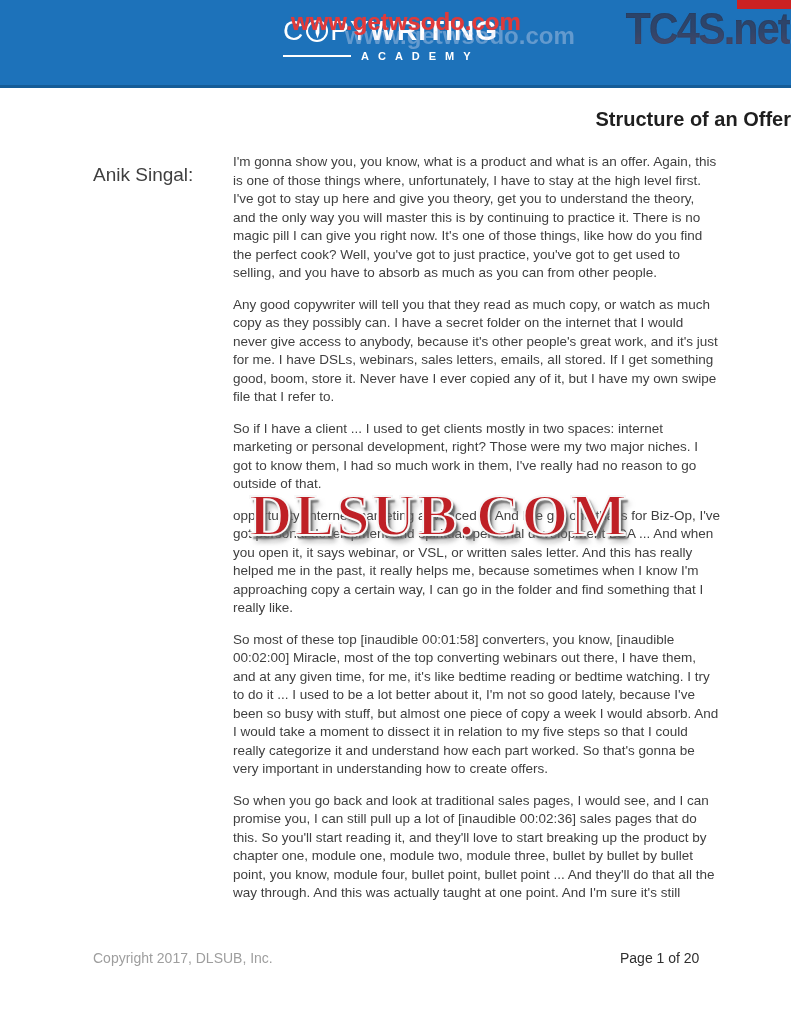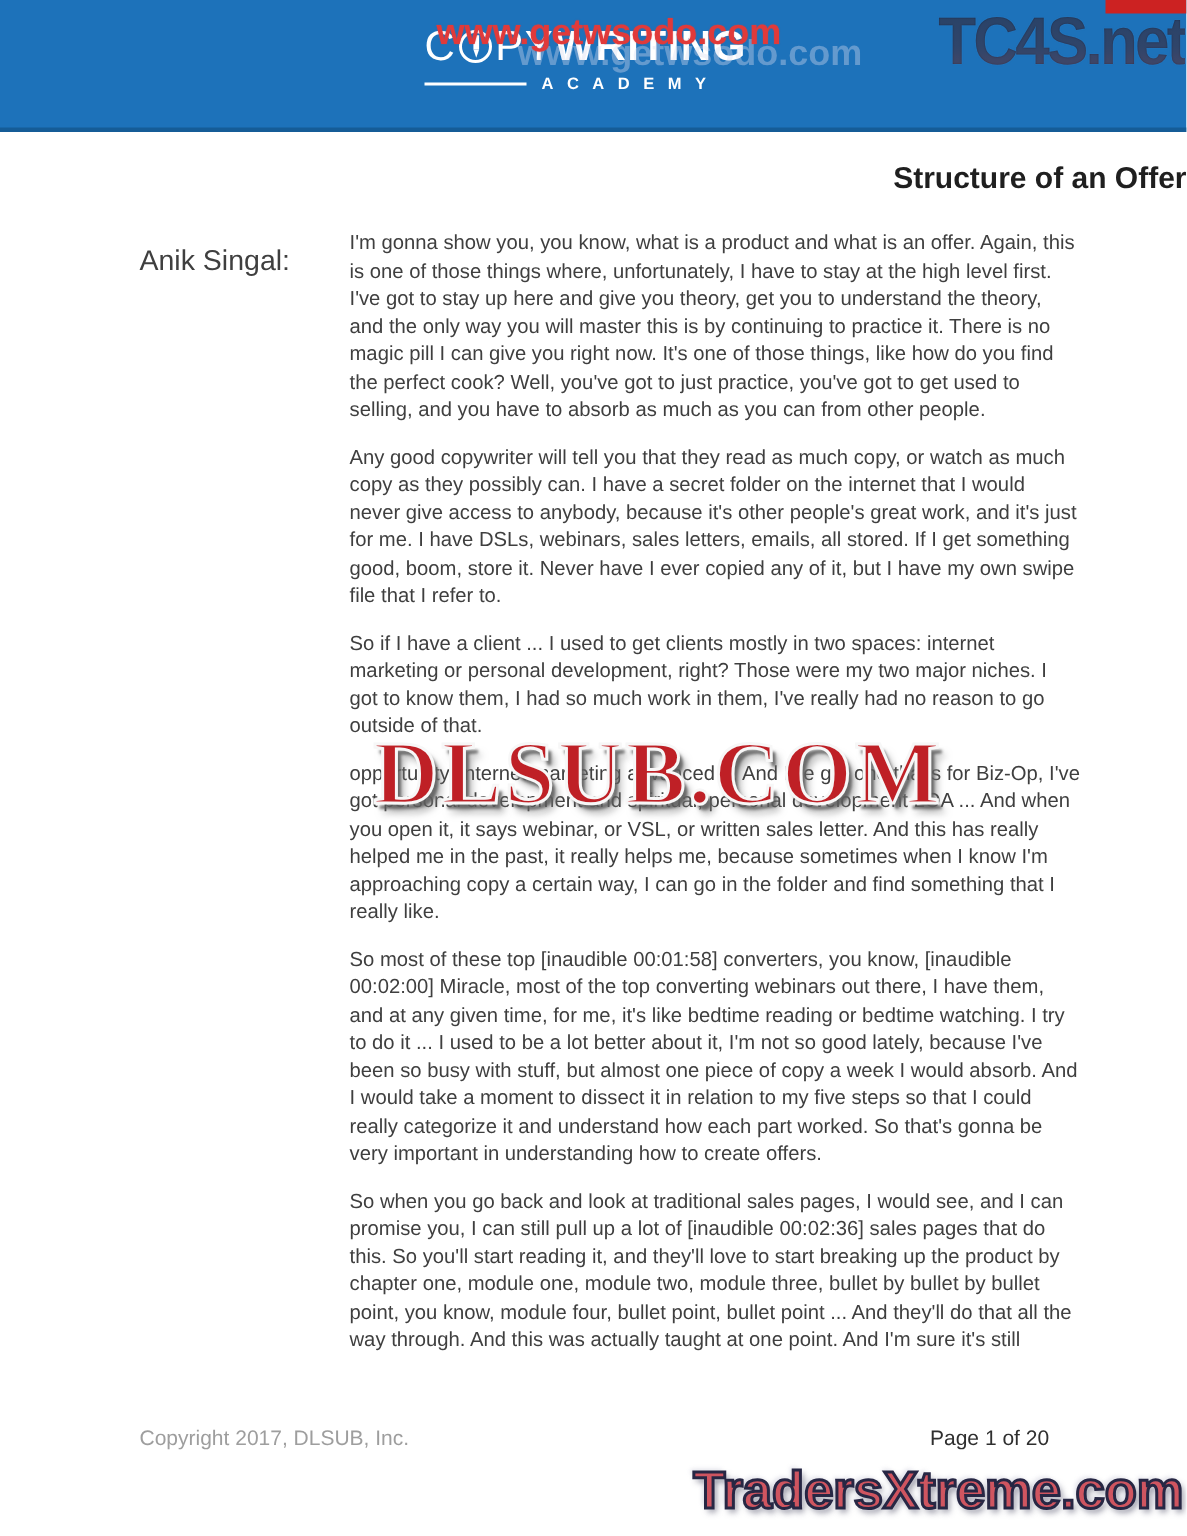--- a/index.html
+++ b/index.html
@@ -105,18 +105,17 @@
     <div class="para">Any good copywriter will tell you that they read as much copy, or watch as much copy as they possibly can. I have a secret folder on the internet that I would never give access to anybody, because it's other people's great work, and it's just for me. I have DSLs, webinars, sales letters, emails, all stored. If I get something good, boom, store it. Never have I ever copied any of it, but I have my own swipe file that I refer to.</div>
     <div class="para">So if I have a client ... I used to get clients mostly in two spaces: internet marketing or personal development, right? Those were my two major niches. I got to know them, I had so much work in them, I've really had no reason to go outside of that.</div>
     <div class="para">
       <div>opportunity, internet marketing advanced ... And I've got one that's for Biz-Op, I've got personal development and spiritual, personal development LOA ... And when you open it, it says webinar, or VSL, or written sales letter. And this has really helped me in the past, it really helps me, because sometimes when I know I'm approaching copy a certain way, I can go in the folder and find something that I really like.</div>
     </div>
     <div class="para">So most of these top [inaudible 00:01:58] converters, you know, [inaudible 00:02:00] Miracle, most of the top converting webinars out there, I have them, and at any given time, for me, it's like bedtime reading or bedtime watching. I try to do it ... I used to be a lot better about it, I'm not so good lately, because I've been so busy with stuff, but almost one piece of copy a week I would absorb. And I would take a moment to dissect it in relation to my five steps so that I could really categorize it and understand how each part worked. So that's gonna be very important in understanding how to create offers.</div>
     <div class="para">So when you go back and look at traditional sales pages, I would see, and I can promise you, I can still pull up a lot of [inaudible 00:02:36] sales pages that do this. So you'll start reading it, and they'll love to start breaking up the product by chapter one, module one, module two, module three, bullet by bullet by bullet point, you know, module four, bullet point, bullet point ... And they'll do that all the way through. And this was actually taught at one point. And I'm sure it's still</div>
   </div>
 
   <div class="wm-dlsub">DLSUB.COM</div>
-  <div class="wm-traders">TradersXtreme.com</div>
 
   <div class="footer-copyright">Copyright 2017, DLSUB, Inc.</div>
   <div class="footer-page">Page 1 of 20</div>
 
 </div>
 
 </body></html>

